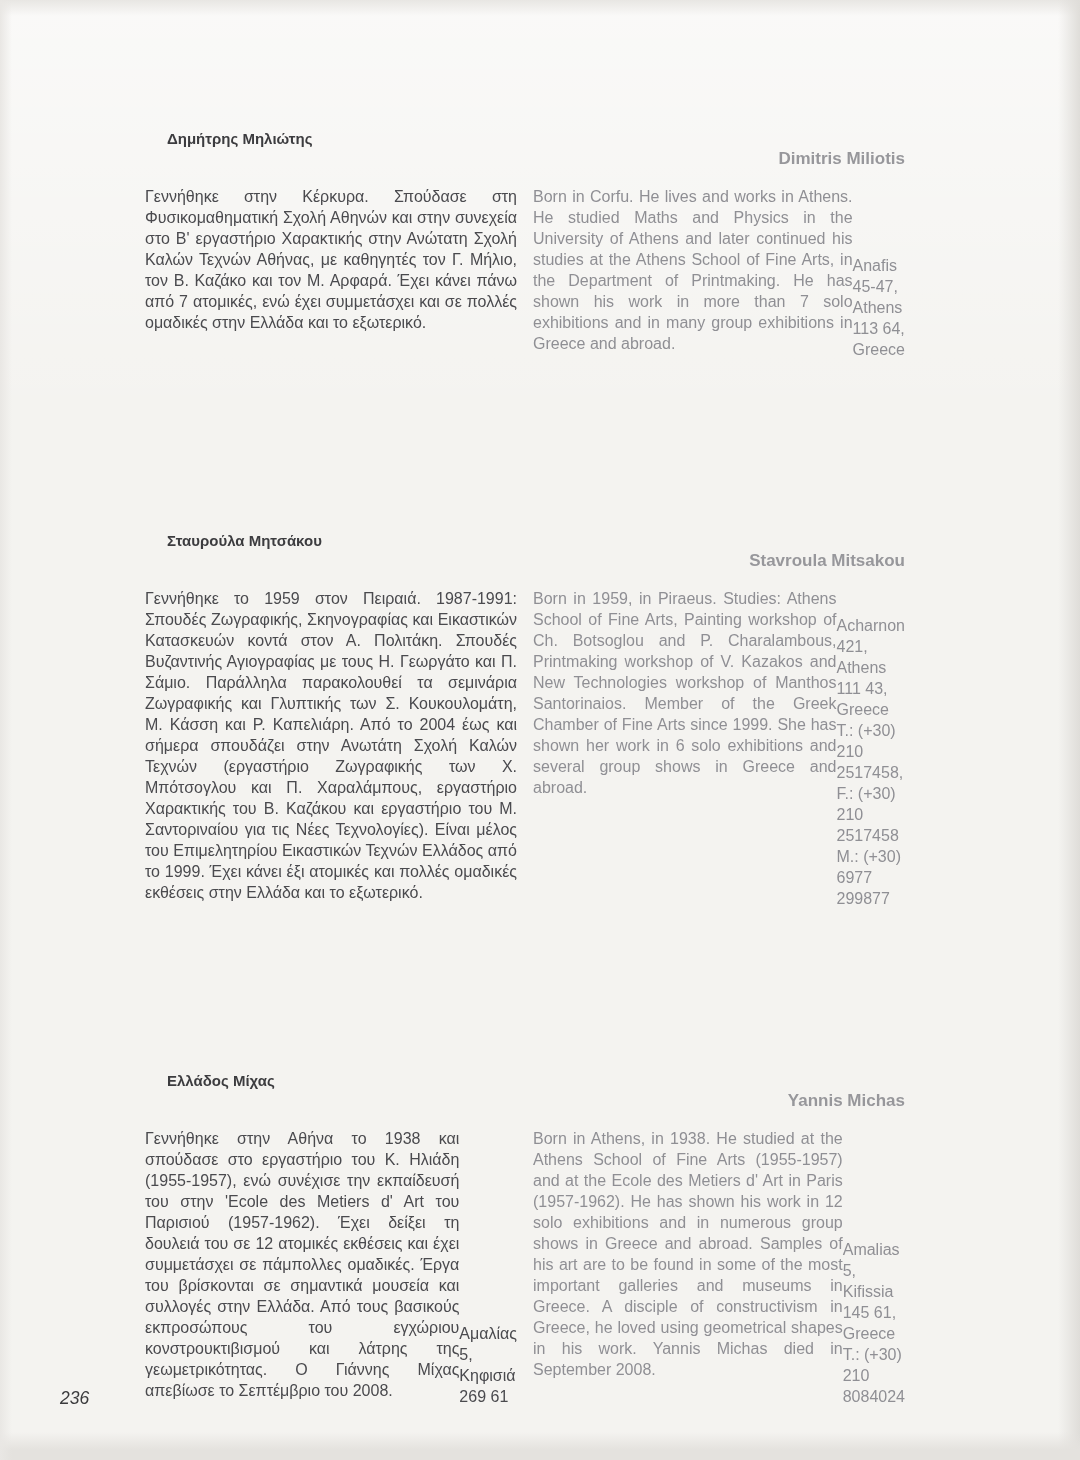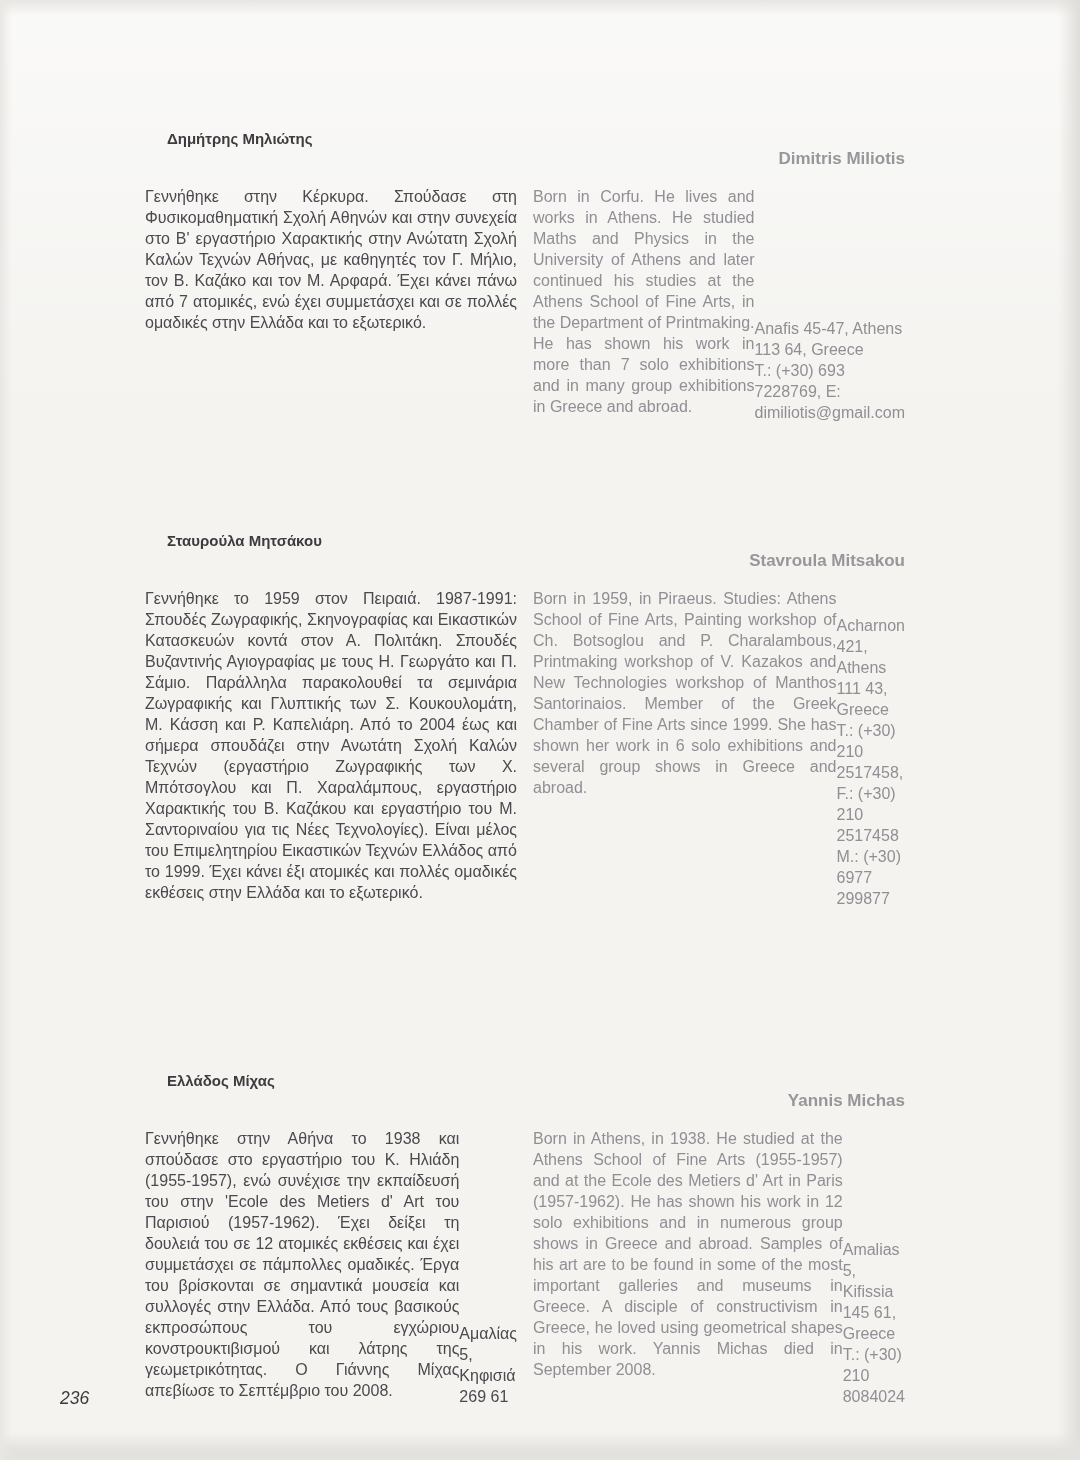--- a/index.html
+++ b/index.html
@@ -69,21 +69,20 @@
     <div class="name-en">Dimitris Miliotis</div>
   </div>
   <div class="columns">
     <div class="col col-el">
       <p class="bio" lang="el">Γεννήθηκε στην Κέρκυρα. Σπούδασε στη Φυσικομαθηματική Σχολή Αθηνών και στην συνεχεία στο Β' εργαστήριο Χαρακτικής στην Ανώτατη Σχολή Καλών Τεχνών Αθήνας, με καθηγητές τον Γ. Μήλιο, τον Β. Καζάκο και τον Μ. Αρφαρά. Έχει κάνει πάνω από 7 ατομικές, ενώ έχει συμμετάσχει και σε πολλές ομαδικές στην Ελλάδα και το εξωτερικό.</p>
     </div>
     <div class="col col-en">
       <p class="bio" lang="en">Born in Corfu. He lives and works in Athens. He studied Maths and Physics in the University of Athens and later continued his studies at the Athens School of Fine Arts, in the Department of Printmaking. He has shown his work in more than 7 solo exhibitions and in many group exhibitions in Greece and abroad.</p>
       <div class="address">
         <span class="contact-line">Anafis 45-47, Athens 113 64, Greece</span>
-        <span class="contact-line">T.: (+30) 693 7228769, E: dimiliotis@gmail.com</span>
       </div>
     </div>
   </div>
 </div>
 
 <div class="section" id="section-2">
   <div class="heading">
     <div class="name-el">Σταυρούλα Μητσάκου</div>
     <div class="name-en">Stavroula Mitsakou</div>
   </div>

